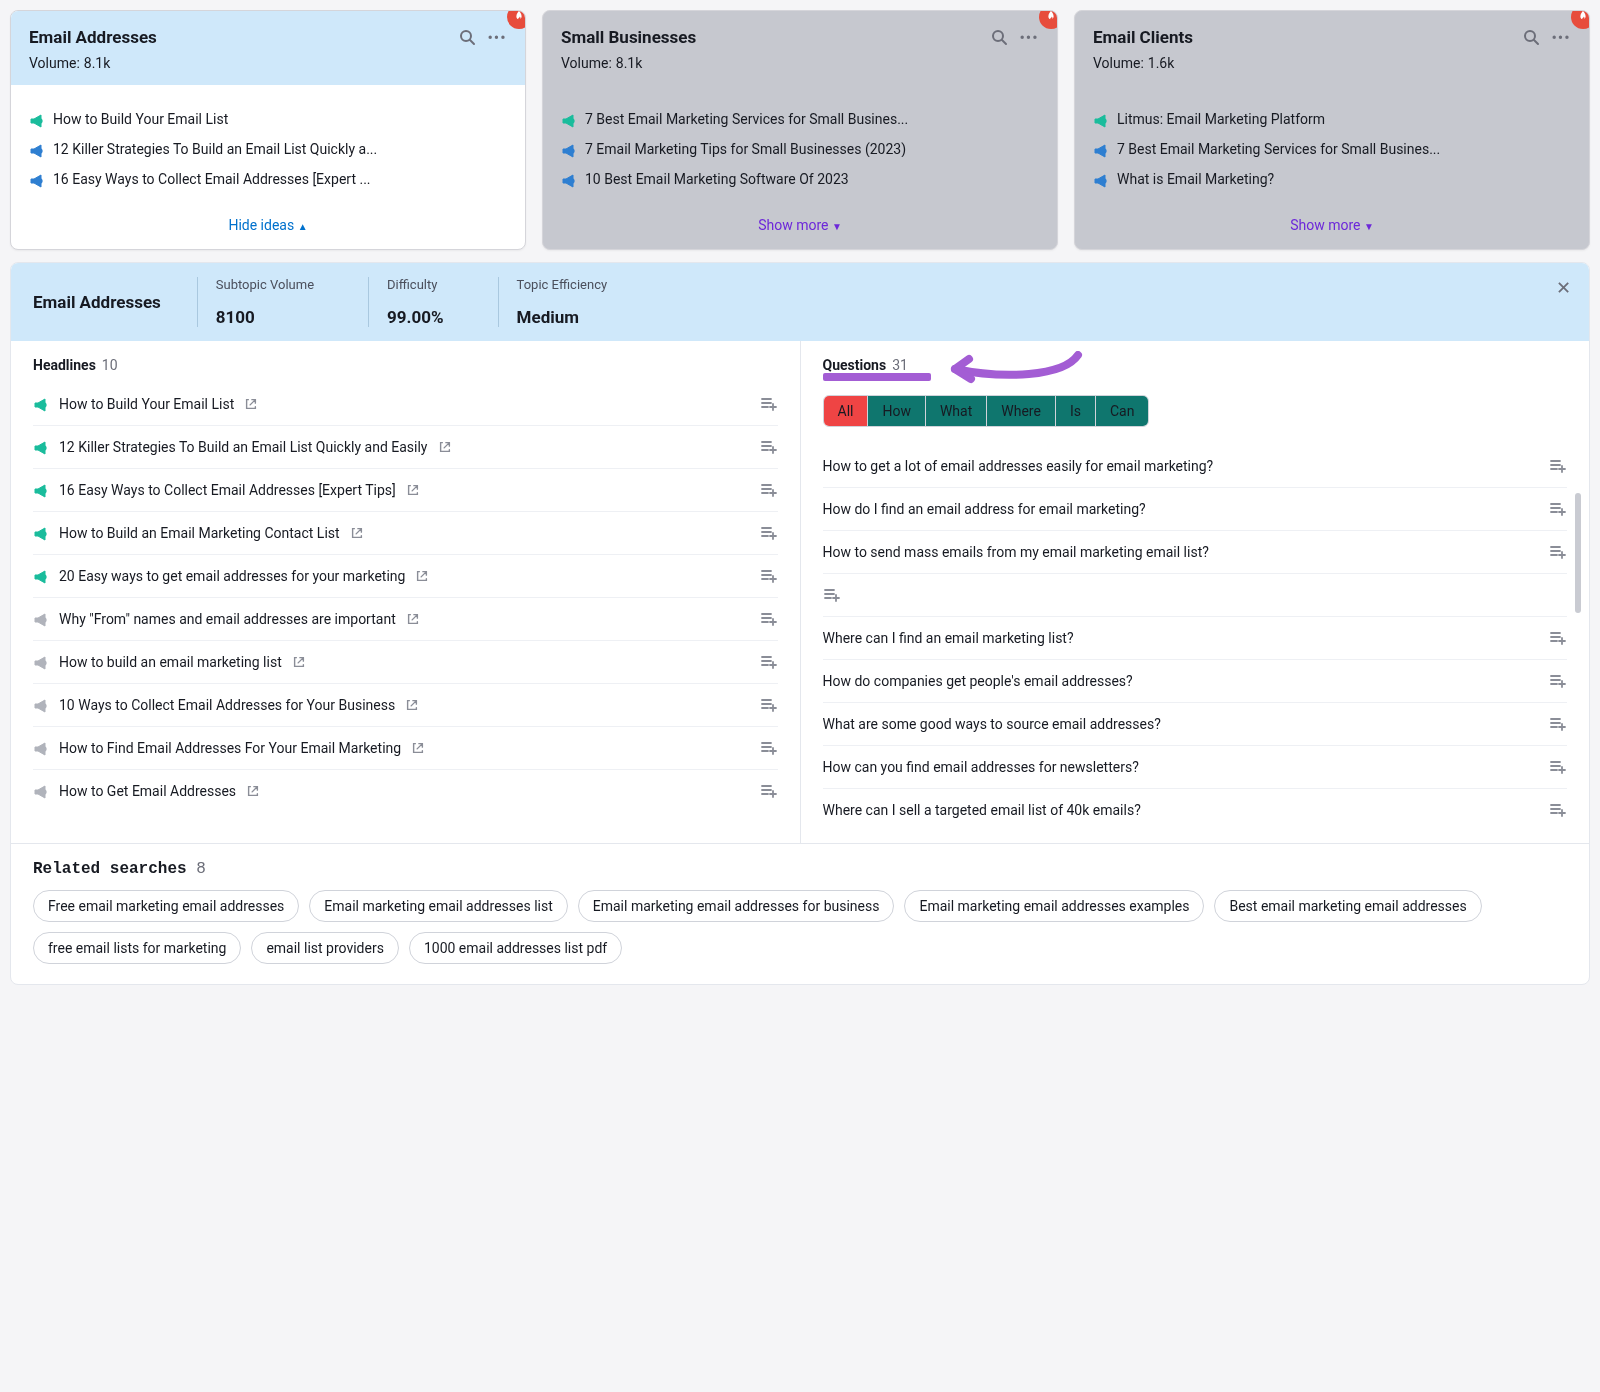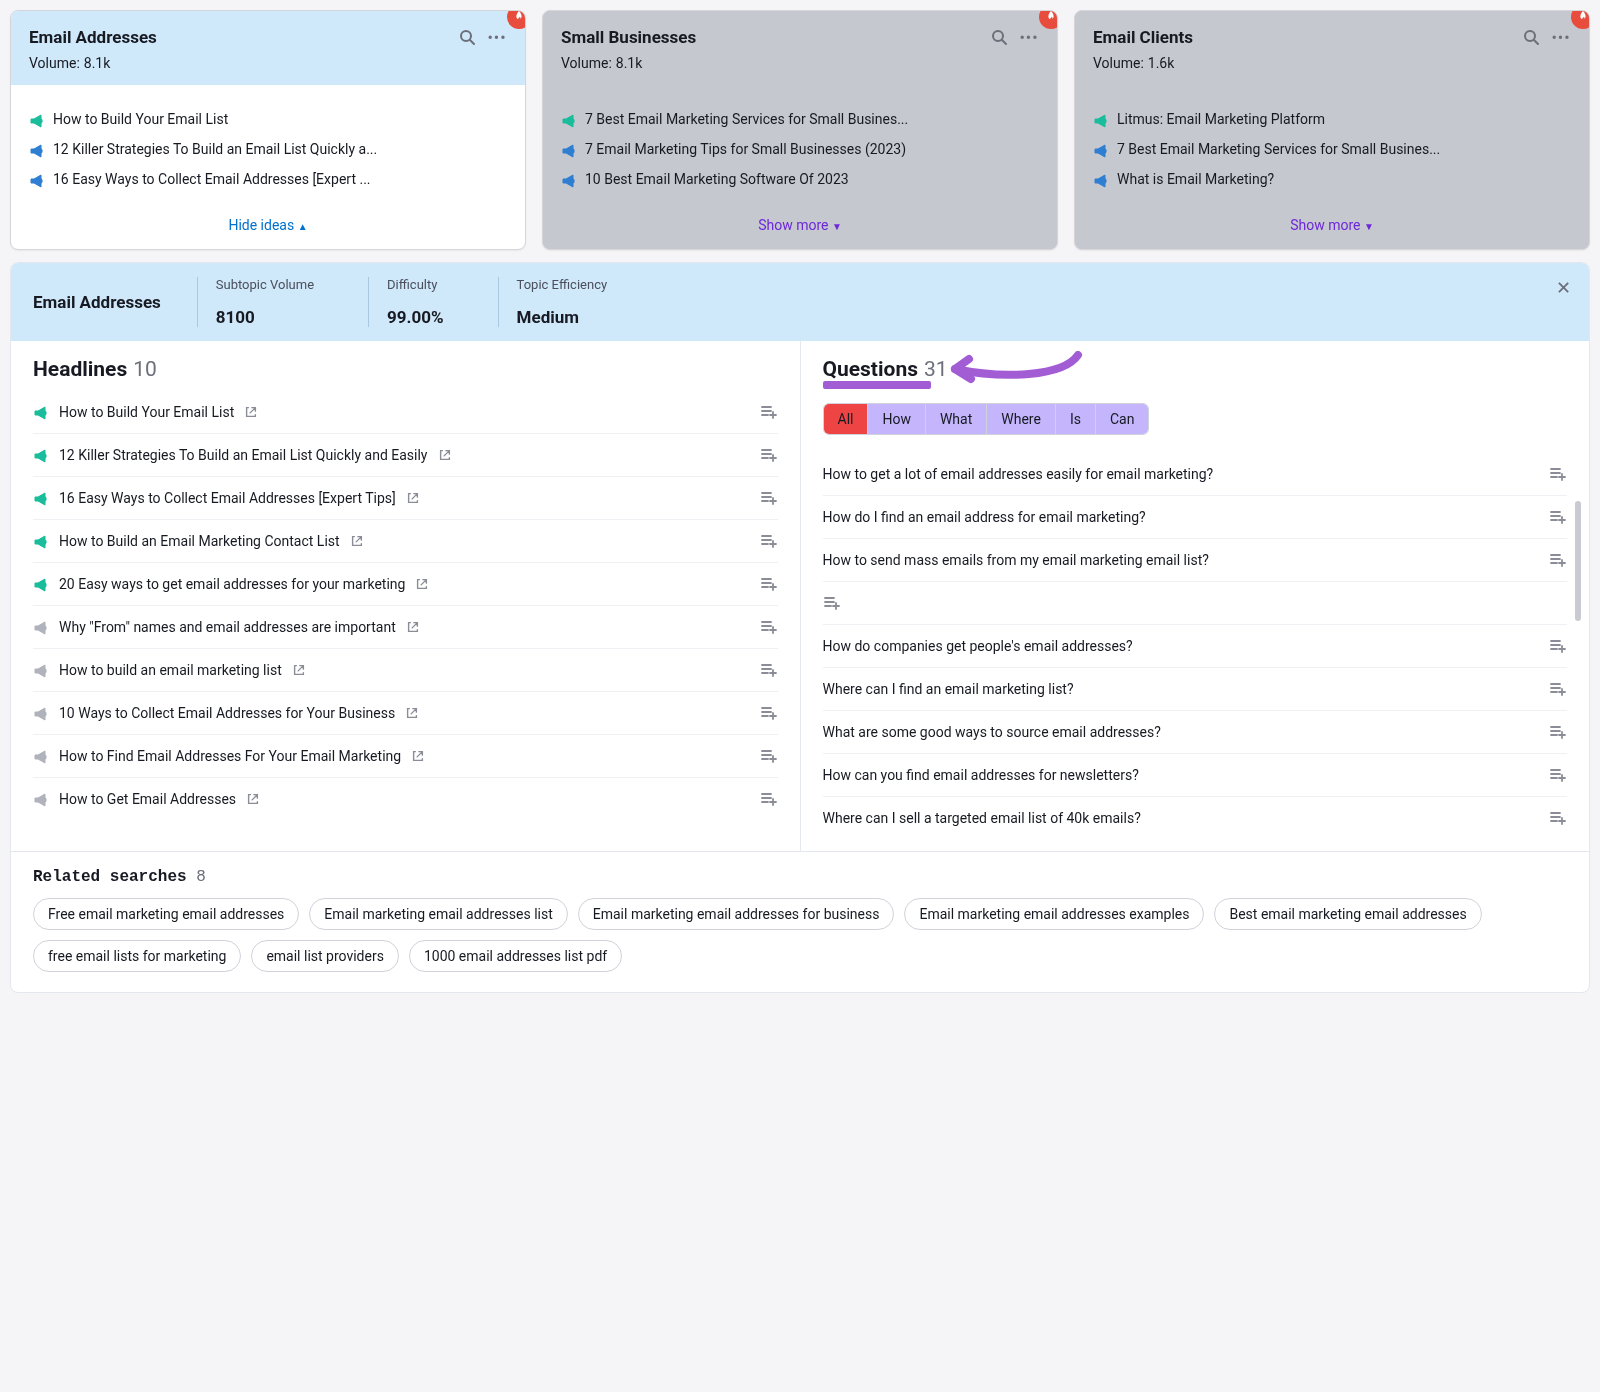--- a/index.html
+++ b/index.html
@@ -166,21 +166,21 @@
     display: flex;
   }
   .col {
     flex: 1;
     padding: 16px 22px 12px 22px;
   }
   .col-left {
     border-right: 1px solid #e4e7ed;
   }
   .col-head {
-    font-size: 21px;
+    font-size: 14px;
     font-weight: 700;
     margin-bottom: 10px;
     display: flex;
     align-items: center;
     gap: 6px;
   }
   .col-head .count {
     font-weight: 400;
     color: #6c6e79;
   }
@@ -212,21 +212,21 @@
     border-radius: 6px;
     overflow: hidden;
     width: fit-content;
     margin-bottom: 18px;
   }
   .filter-tab {
     padding: 7px 14px;
     font-size: 14px;
     border-right: 1px solid #d0d3da;
     cursor: pointer;
-    background: #c4b5fd;
+    background: #0f766e;
   }
   .filter-tab:last-child { border-right: none; }
   .filter-tab.active {
     background: #ef4444;
   }
   .row-item {
     display: flex;
     align-items: center;
     justify-content: space-between;
     padding: 12px 0;
@@ -685,30 +685,30 @@
     </div>
 
     <div class="row-item">
       <svg class="add-list" viewBox="0 0 18 18">
                 <use href="#addlist" stroke="#8a8d97"></use>
               </svg>
     </div>
 
     <div class="row-item">
       <div class="row-main">
+                <span class="txt">Where can I find an email marketing list?</span>
+              </div>
+      <svg class="add-list" viewBox="0 0 18 18">
+                <use href="#addlist" stroke="#8a8d97"></use>
+              </svg>
+    </div>
+
+    <div class="row-item">
+      <div class="row-main">
                 <span class="txt">How do companies get people's email addresses?</span>
-              </div>
-      <svg class="add-list" viewBox="0 0 18 18">
-                <use href="#addlist" stroke="#8a8d97"></use>
-              </svg>
-    </div>
-
-    <div class="row-item">
-      <div class="row-main">
-                <span class="txt">Where can I find an email marketing list?</span>
               </div>
       <svg class="add-list" viewBox="0 0 18 18">
                 <use href="#addlist" stroke="#8a8d97"></use>
               </svg>
     </div>
 
     <div class="row-item">
       <div class="row-main">
                 <span class="txt">What are some good ways to source email addresses?</span>
               </div>

